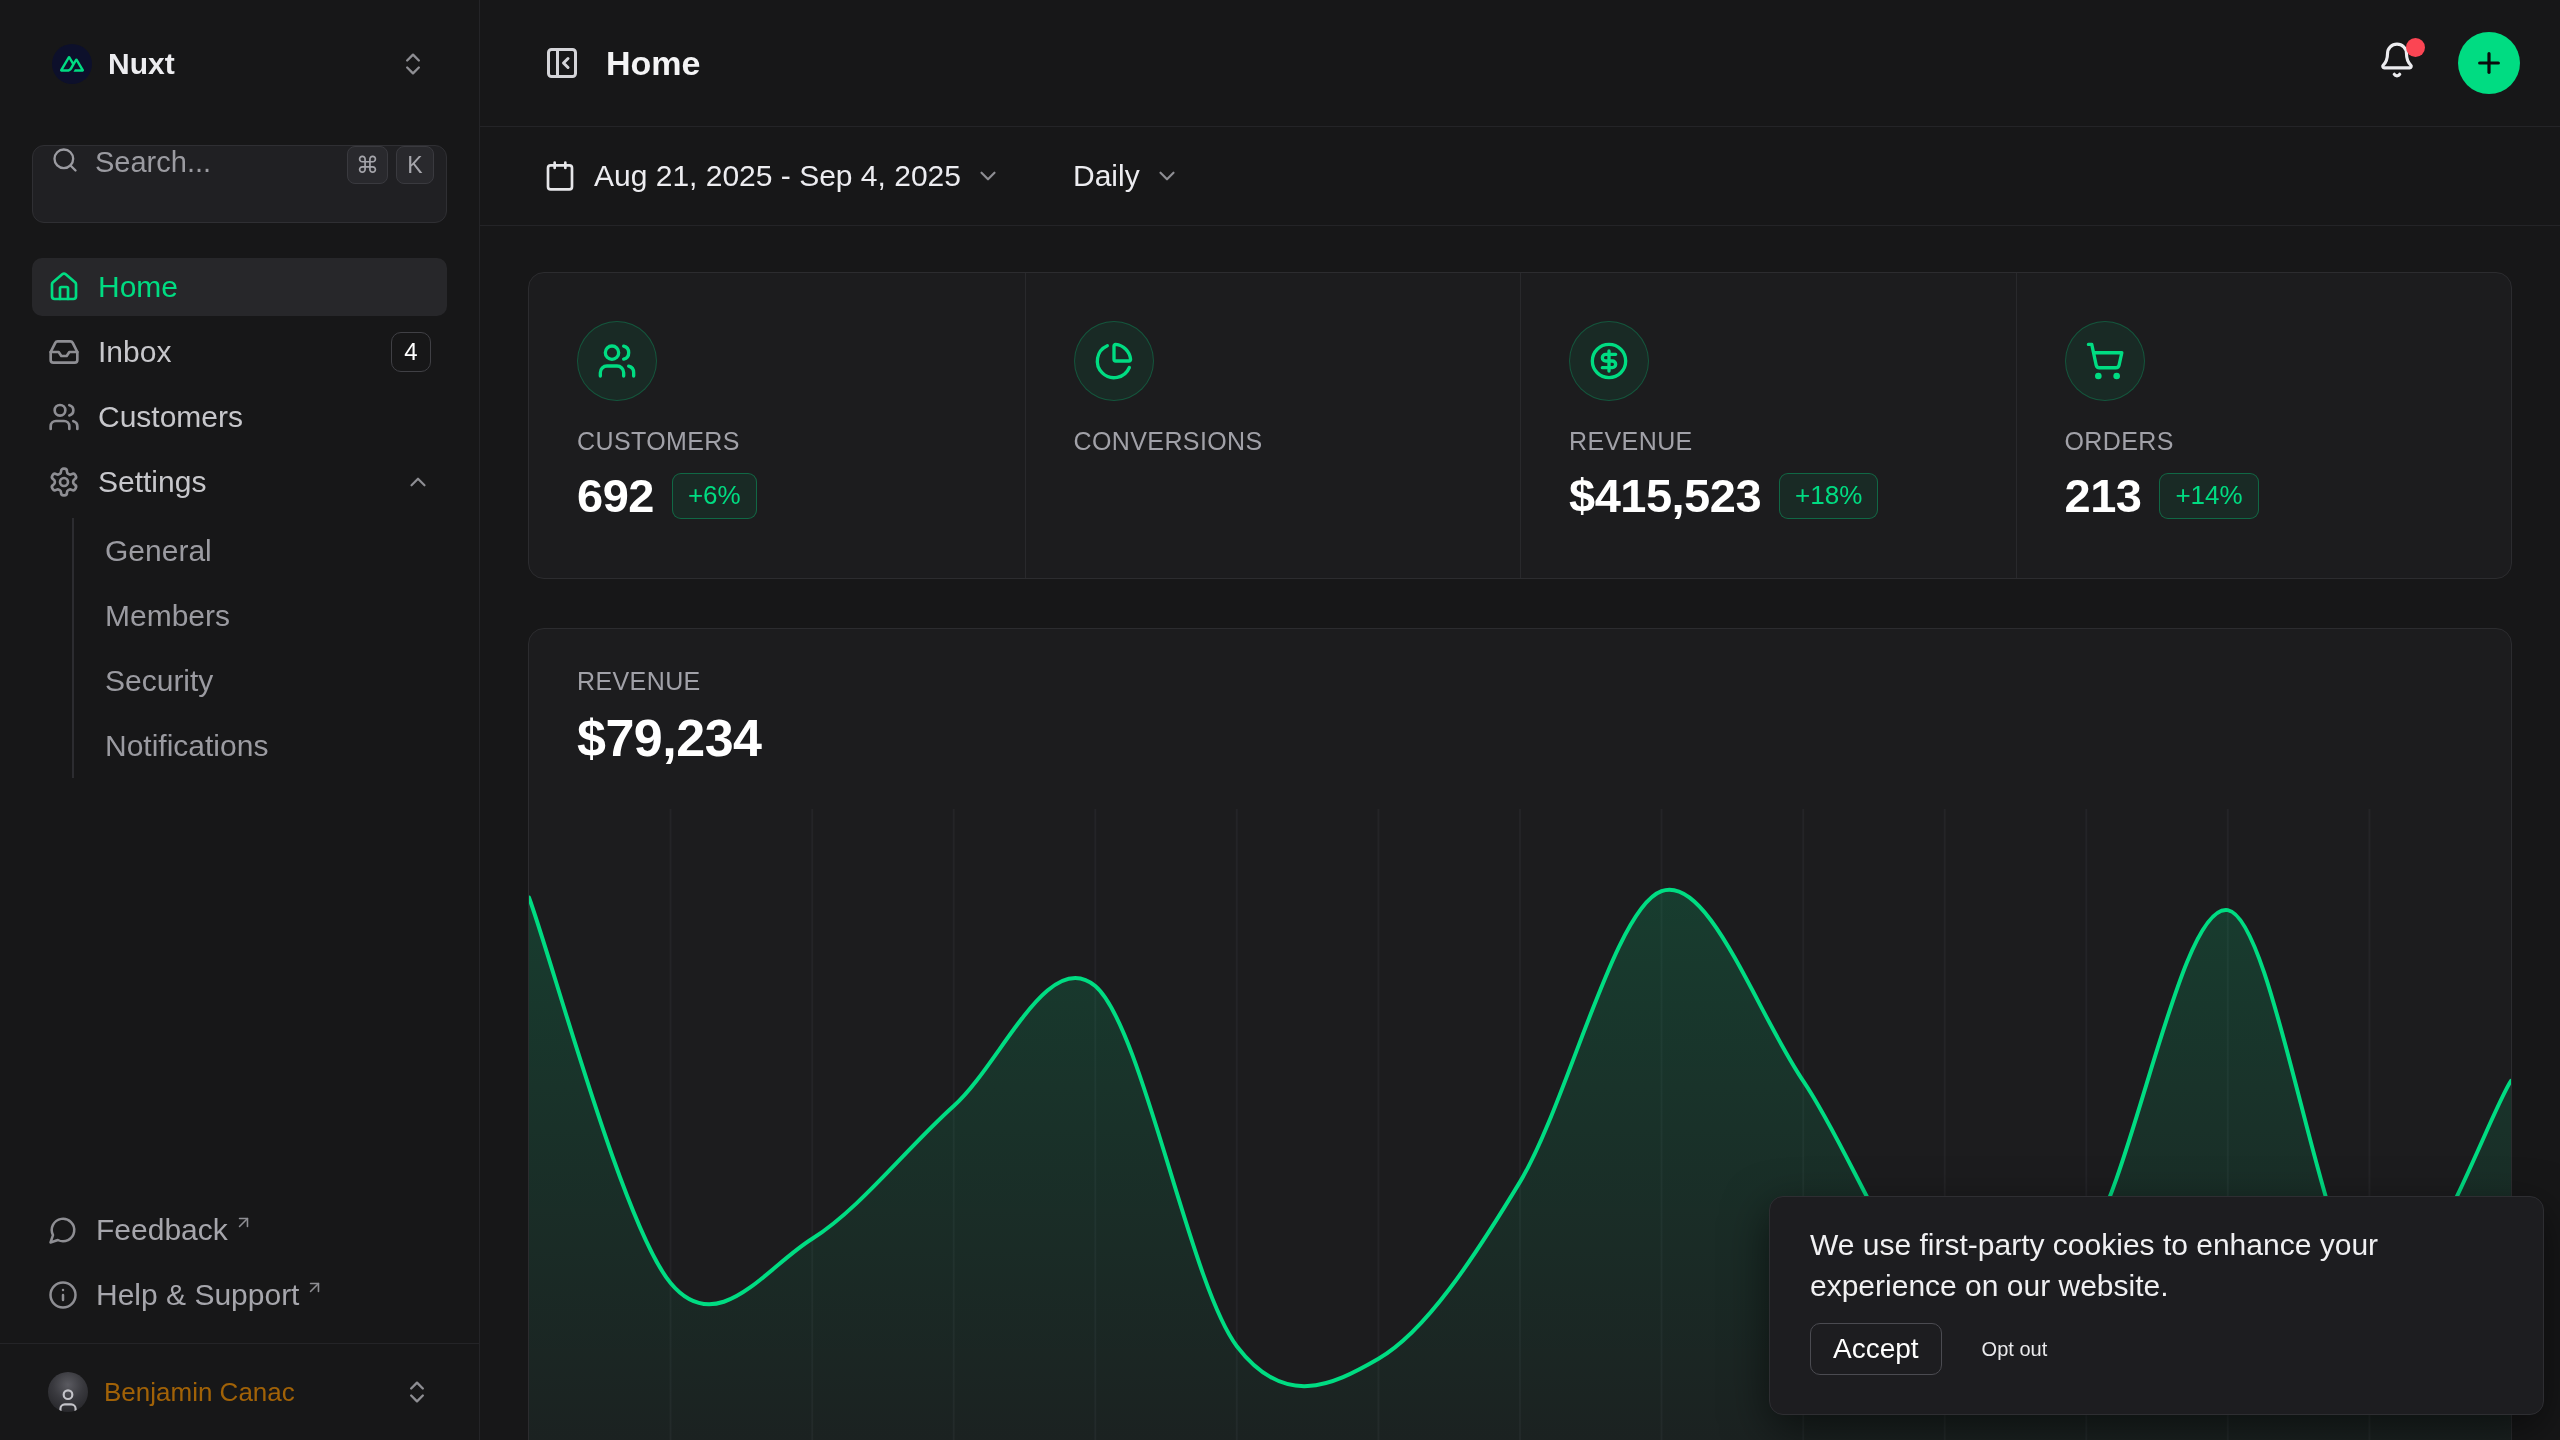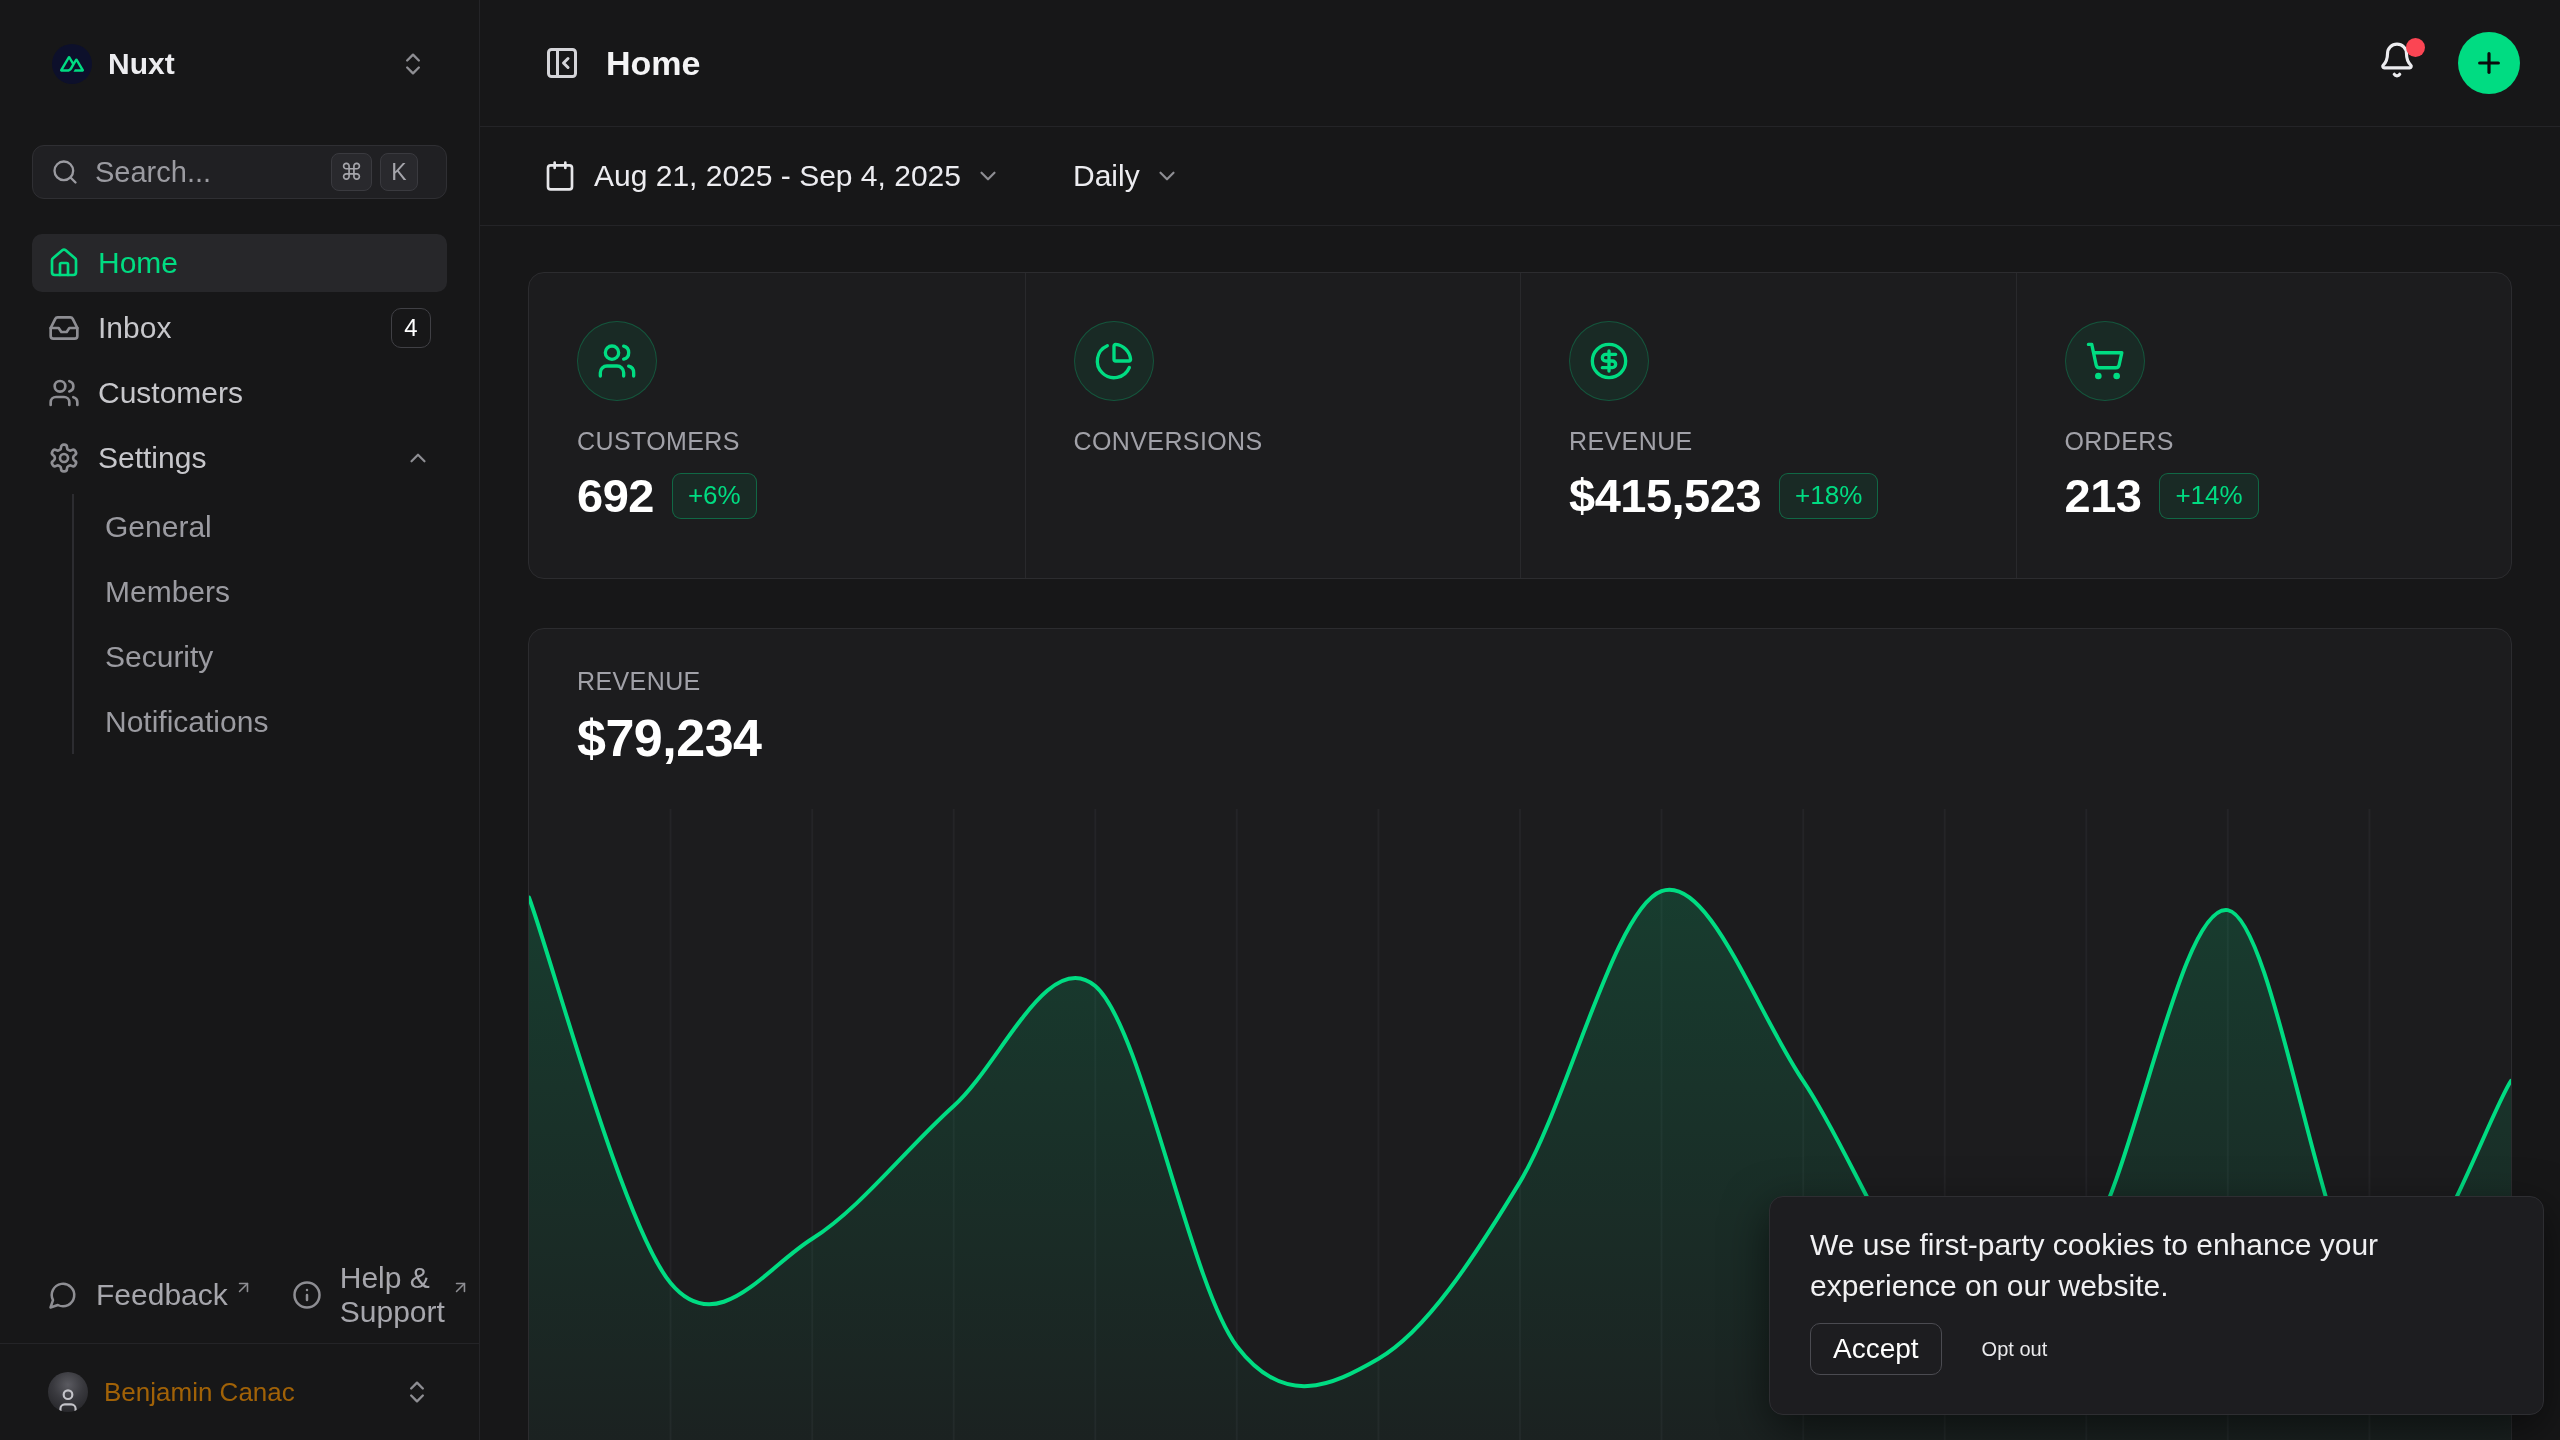--- a/index.html
+++ b/index.html
@@ -17,40 +17,40 @@
   .ic{stroke:currentColor;fill:none;stroke-width:2;stroke-linecap:round;stroke-linejoin:round;display:block}
 
   
   .sidebar{position:absolute;left:0;top:0;bottom:0;width:480px;padding:0 32px;
     display:flex;flex-direction:column;border-right:1px solid var(--line);background:var(--bg)}
   .brand-row{height:128px;display:flex;align-items:center;padding:4px 20px;flex:none}
   .logo-circle{width:40px;height:40px;border-radius:50%;background:#0d102b;display:flex;align-items:center;justify-content:center;flex:none}
   .logo-circle svg{width:24px;height:24px}
   .brand-name{font-size:30px;font-weight:700;margin-left:16px;color:#ededf0}
   .chevrons{margin-left:auto;width:28px;height:28px;color:var(--dim)}
-  .search-btn{height:54px;border-radius:12px;background:#202023;border:1px solid #2f2f33;
-    display:flex;align-items:center;padding:0 28px 0 18px;margin-top:17px;cursor:pointer;flex:none}
+  .search-btn{height:78px;border-radius:12px;background:#202023;border:1px solid #2f2f33;
+    display:flex;padding:0 12px 0 18px;margin-top:17px;cursor:pointer;flex:none}
   .search-btn .sic{width:28px;height:28px;color:#9b9ba1;flex:none}
   .search-ph{margin-left:16px;font-size:29px;color:#9b9ba1}
   .kbd-group{margin-left:auto;display:flex;gap:8px}
   .kbd{min-width:38px;height:38px;padding:0 8px;border-radius:8px;background:#29292d;border:1px solid #3a3a3f;
     color:#a5a5ab;font-size:23px;display:flex;align-items:center;justify-content:center}
   .nav{margin-top:35px;display:flex;flex-direction:column;gap:7px}
   .nav-item{height:58px;border-radius:10px;display:flex;align-items:center;padding:0 16px;
     color:#c7c7cb;font-size:30px;cursor:pointer;text-decoration:none}
   .nav-item .nic{width:32px;height:32px;color:var(--dim);margin-right:18px;flex:none}
   .nav-item.active{background:#27272a;color:var(--green)}
   .nav-item.active .nic{color:var(--green)}
   .count-badge{margin-left:auto;height:40px;min-width:40px;padding:0 10px;border-radius:10px;
     border:1px solid #404045;color:#fff;font-size:24px;display:flex;align-items:center;justify-content:center}
   .chev-right{margin-left:auto;width:26px;height:26px;color:var(--dim)}
   .subnav{margin-left:40px;border-left:2px solid #2c2c30;display:flex;flex-direction:column}
   .subnav a{height:65px;display:flex;align-items:center;padding-left:31px;font-size:30px;color:#9b9ba1;text-decoration:none;cursor:pointer}
   .spacer{flex:1}
-  .footer-nav{display:flex;flex-direction:row;gap:7px;margin-bottom:19px}
+  .footer-nav{display:flex;flex-direction:column;gap:7px;margin-bottom:19px}
   .footer-item{height:58px;display:flex;align-items:center;padding:0 16px;font-size:30px;color:#a6a6ac;cursor:pointer}
   .footer-item .nic{width:30px;height:30px;color:var(--dim);margin-right:18px;flex:none}
   .ext-arrow{width:19px;height:19px;color:var(--dim);margin-left:6px;margin-bottom:16px;flex:none}
   .user-row{border-top:1px solid var(--line);margin:0 -32px;padding:0 48px;height:97px;display:flex;align-items:center;cursor:pointer}
   .avatar{width:40px;height:40px;border-radius:50%;flex:none;overflow:hidden;
     background:radial-gradient(circle at 50% 32%,#5a5a60 0%,#39393e 45%,#1f1f22 100%);
     display:flex;align-items:flex-end;justify-content:center}
   .avatar svg{width:26px;height:26px;color:#c4c4c9}
   .user-name{margin-left:16px;font-size:26px;font-weight:500;color:#a16207}
 

